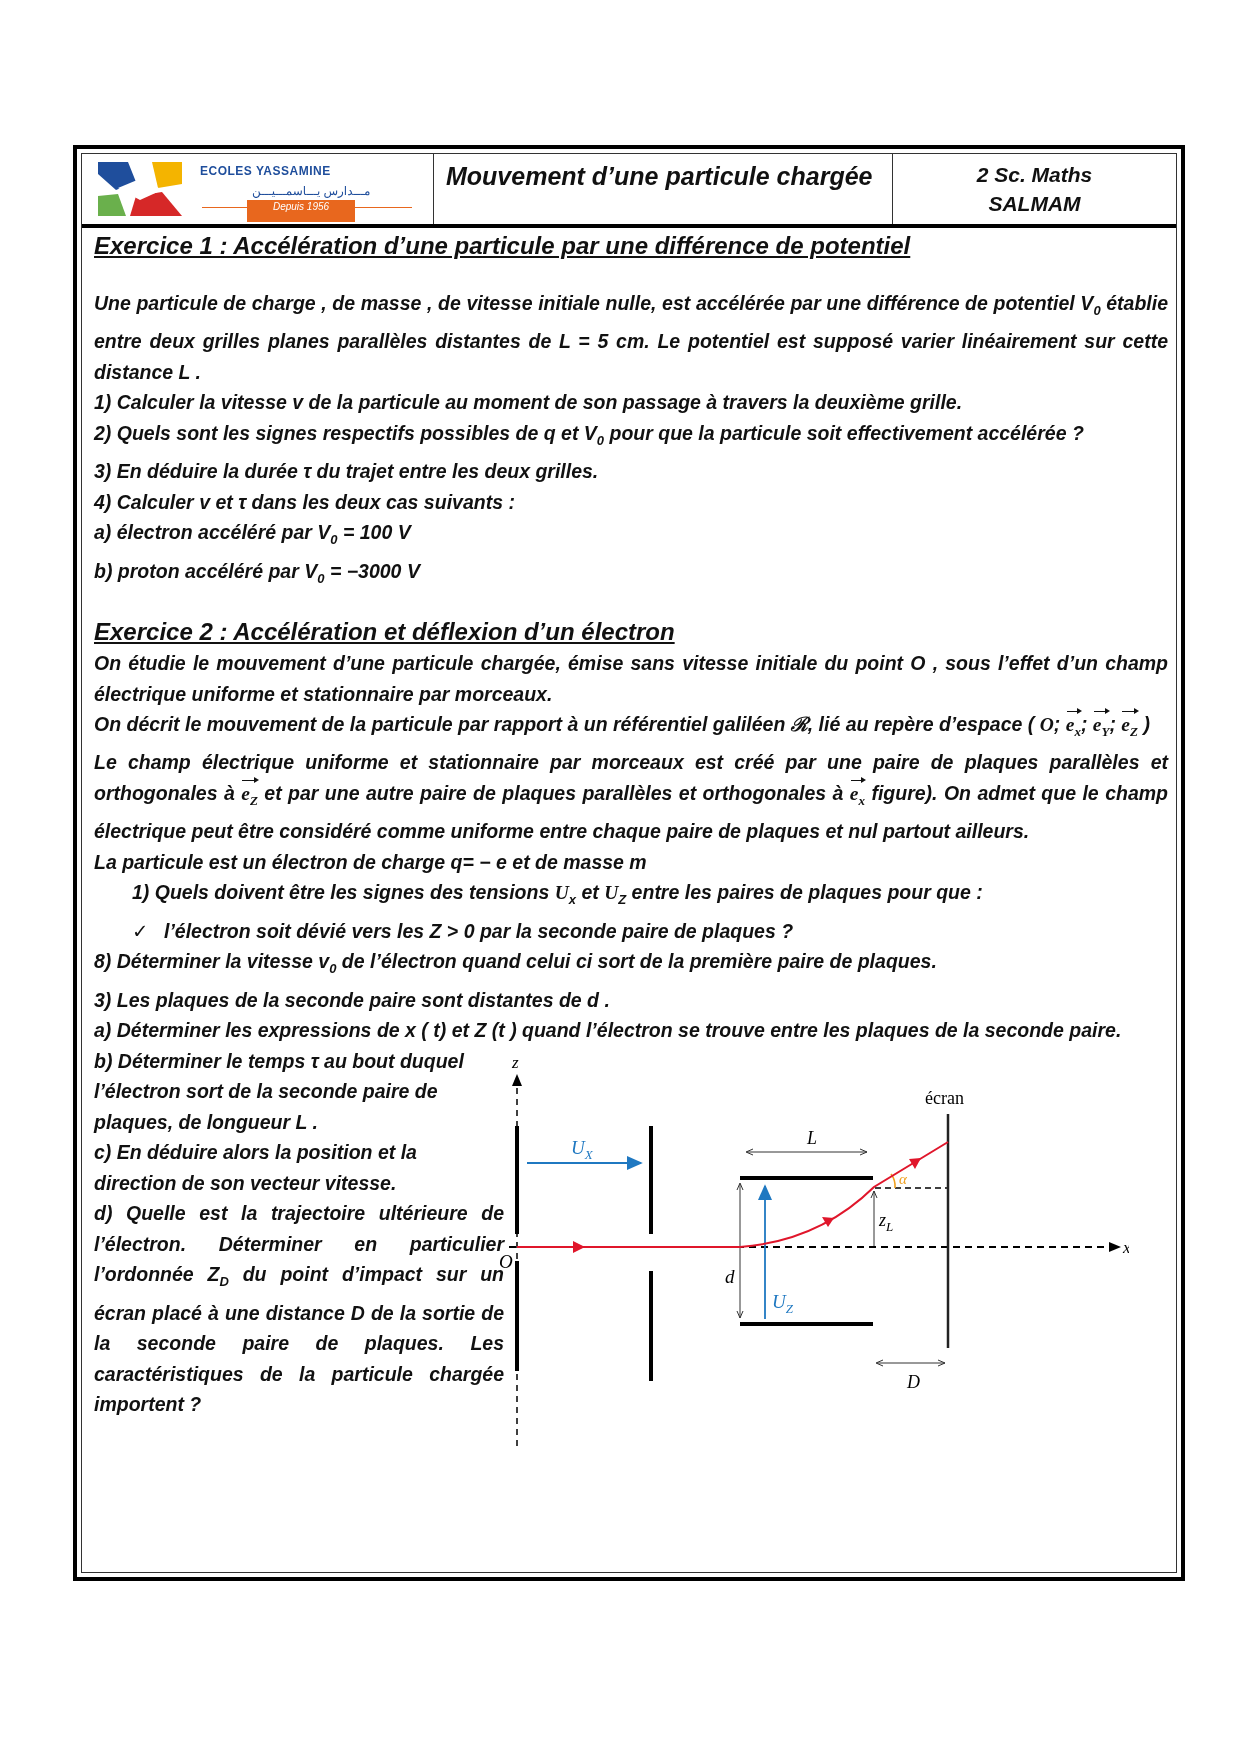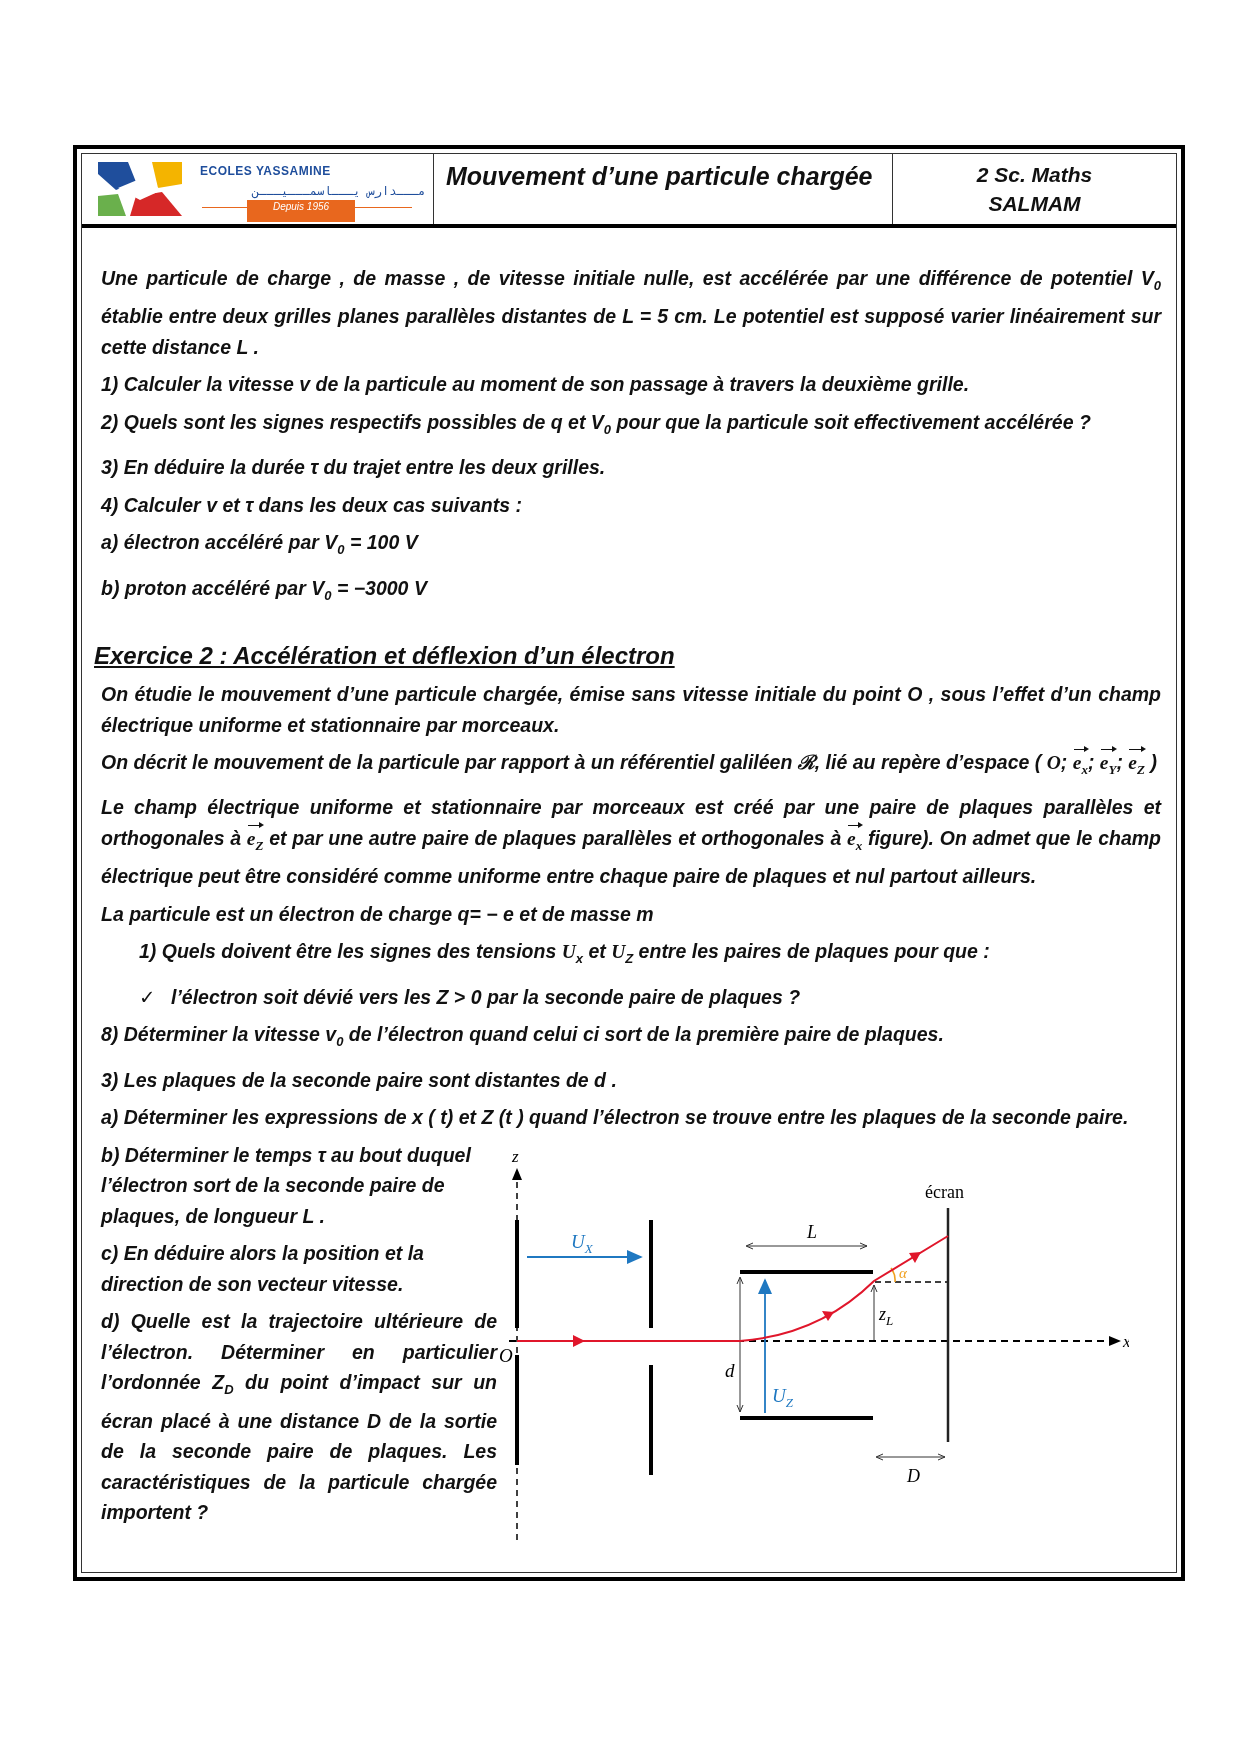--- a/index.html
+++ b/index.html
@@ -15,27 +15,27 @@
   .header-row {
     position: absolute; left: 0; top: 0; right: 0; height: 70px;
     display: flex; border-bottom: 4px solid #000;
   }
   .hdr-logo { width: 351px; border-right: 1.5px solid #333; position: relative; overflow: hidden; }
   .hdr-title { width: 459px; border-right: 1.5px solid #333; display: flex; align-items: flex-start; padding: 8px 0 0 12px; box-sizing: border-box;
     font-style: italic; font-weight: bold; font-size: 25px; }
   .hdr-class { flex: 1; text-align: center; font-style: italic; font-weight: bold; font-size: 21px; line-height: 29px; padding-top: 6px; }
   .logo-mark { position: absolute; left: 14px; top: 6px; width: 88px; height: 58px; }
   .logo-text { position: absolute; left: 118px; top: 10px; font-weight: bold; color: #1f4e9c; font-size: 12px; letter-spacing: 0.5px; }
-  .logo-arabic { position: absolute; left: 170px; top: 30px; color: #1f4e9c; font-size: 12px; font-family: Liberation Mono, monospace; }
+  .logo-arabic { position: absolute; left: 170px; top: 30px; color: #1f4e9c; font-size: 12px; font-family: Liberation Serif, serif; }
   .logo-since { position: absolute; left: 165px; top: 46px; width: 108px; height: 22px; background: #e8671e; color: #fff; font-size: 10px; font-style: italic; text-align: center; line-height: 14px; }
   .logo-since-line { position: absolute; left: 120px; top: 53px; width: 210px; height: 1px; background: #e8671e; }
 
   .content { position: absolute; left: 12px; top: 76px; right: 8px; font-family: "Liberation Sans", sans-serif; font-style: italic; font-weight: bold; font-size: 19.5px; color: #111; }
   .ex-title { font-size: 24px; text-decoration: underline; margin: 0; line-height: 32px; }
-  .p { margin: 7px; line-height: 30.5px; }
+  .p { margin: 0; line-height: 30.5px; }
   .justify { text-align: justify; text-align-last: left; }
   .indent1 { padding-left: 38px; }
   .check { padding-left: 38px; }
   .check .mark { display: inline-block; width: 32px; font-style: normal; font-weight: normal; }
   sub { font-size: 13px; }
   .vec { position: relative; display: inline-block; font-family: "Liberation Serif", serif; }
   .vec::before { content: ""; position: absolute; left: 1px; right: 1px; top: 1px; border-top: 1.5px solid #111; }
   .vec::after { content: ""; position: absolute; right: -1px; top: -2px; border-left: 5px solid #111; border-top: 3px solid transparent; border-bottom: 3px solid transparent; }
 
   .bottom-zone { position: relative; height: 380px; }
@@ -64,20 +64,21 @@
       </div>
       <div class="hdr-title">Mouvement d’une particule chargée</div>
       <div class="hdr-class">
         <div>2 Sc. Maths</div>
         <div>SALMAM</div>
       </div>
     </div>
 
     <div class="content">
 
+      <h2 class="ex-title">Exercice 1 : Accélération d’une particule par une différence de potentiel</h2>
       <div style="height:26px"></div>
       <p class="p justify"><span>Une particule de charge , de masse , de vitesse initiale nulle, est accélérée par une différence de potentiel </span><span>V</span><sub>0</sub><span> établie entre deux grilles planes parallèles distantes de L = 5 cm. Le potentiel est supposé varier linéairement sur cette distance L .</span></p>
       <p class="p">1) Calculer la vitesse v de la particule au moment de son passage à travers la deuxième grille.</p>
       <p class="p justify"><span>2) Quels sont les signes respectifs possibles de q et V</span><sub>0</sub><span> pour que la particule soit effectivement accélérée ?</span></p>
       <p class="p">3) En déduire la durée τ du trajet entre les deux grilles.</p>
       <p class="p">4) Calculer v et τ dans les deux cas suivants :</p>
       <p class="p"><span>a) électron accéléré par V</span><sub>0</sub><span> = 100 V</span></p>
       <p class="p"><span>b) proton accéléré par V</span><sub>0</sub><span> = −3000 V</span></p>
 
       <div style="height:22px"></div>

